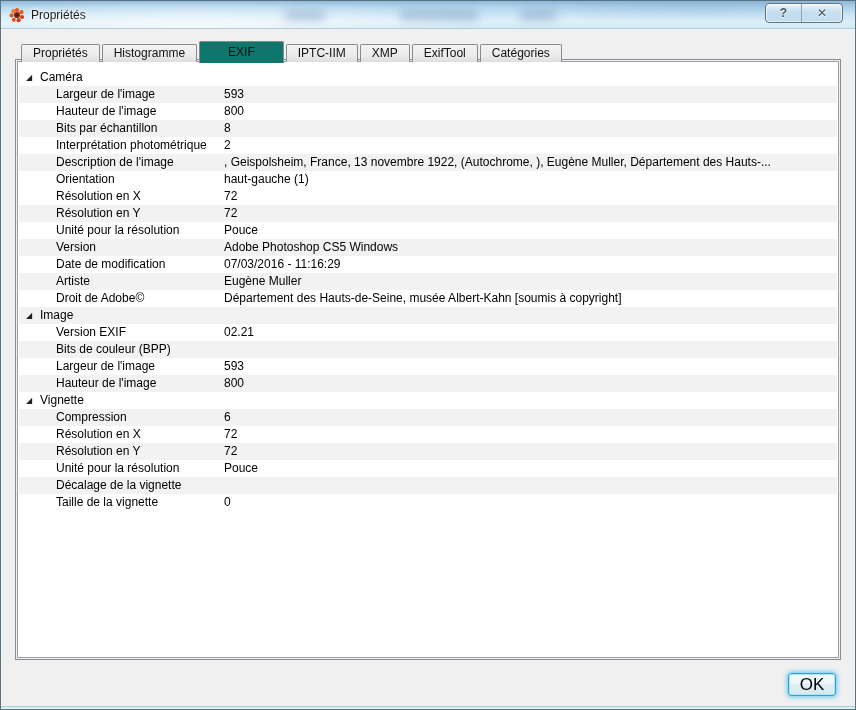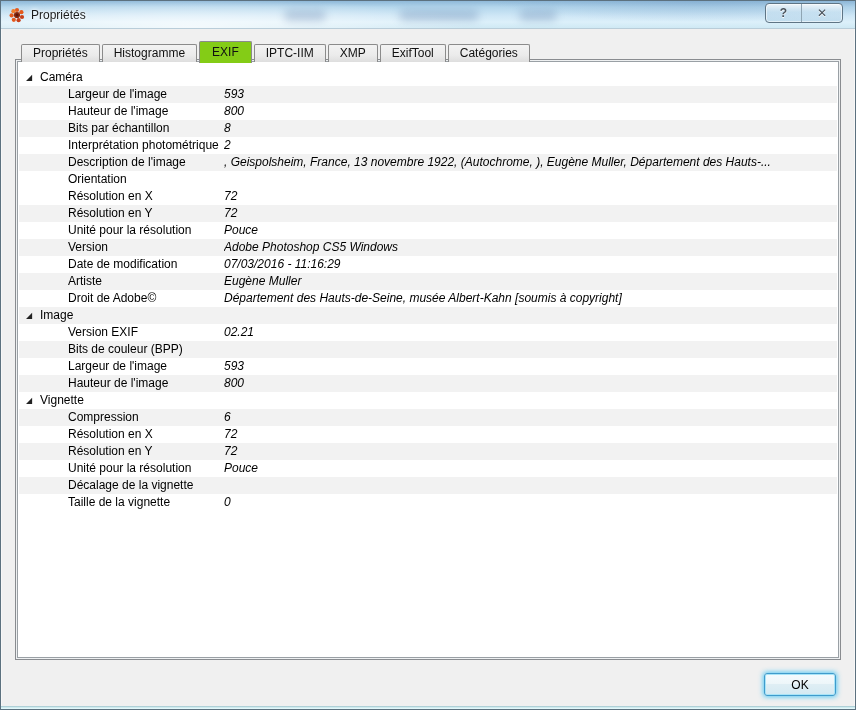--- a/index.html
+++ b/index.html
@@ -35,40 +35,40 @@
     text-shadow:0 1px 0 rgba(255,255,255,.9);}
   .capbtn + .capbtn{border-left:1px solid #8fa5b3;width:41px;}
   
   .tabbar{position:absolute;left:20px;top:40px;display:flex;align-items:flex-end;z-index:3;}
   .tab{
     height:18px;line-height:17px;padding:0 11px;margin-right:2px;font-size:12px;color:#111;
     background:linear-gradient(180deg,#f3f3f3,#ebebeb 60%,#dedede);
     border:1px solid #8b8b8b;border-bottom:none;border-radius:2px 2px 0 0;cursor:default;
   }
   .tab.active{
-    height:22px;line-height:21px;background:#84cc16;position:relative;z-index:4;
-    margin-bottom:-1px;padding:0 12px;
+    height:22px;line-height:21px;background:#0f766e;position:relative;z-index:4;
+    margin-bottom:-1px;padding:0 28px;
   }
   
   .page-outer{position:absolute;left:14px;right:14px;top:58px;bottom:49px;
     border:1px solid #898c90;background:#eef0f1;z-index:2;}
   .page-inner{position:absolute;left:1px;right:1px;top:1px;bottom:1px;
     border:1px solid #9aa0a5;background:#fff;}
   .list{position:absolute;left:1px;right:1px;top:1px;bottom:1px;overflow:hidden;
     padding-top:6px;background:#fff;}
   .row{position:relative;height:17px;line-height:17px;font-size:12px;color:#000;width:100%;}
   .row.stripe{background:#f2f2f2;}
   .expander{position:absolute;left:7px;top:0;width:12px;font-size:8px;color:#222;line-height:17px;}
   .sec-name{position:absolute;left:21px;font-weight:normal;}
-  .prop-label{position:absolute;left:49px;white-space:nowrap;}
-  .prop-value{position:absolute;left:205px;right:4px;white-space:nowrap;overflow:hidden;font-style:italic;}
+  .prop-label{position:absolute;left:37px;white-space:nowrap;}
+  .prop-value{position:absolute;left:205px;right:4px;white-space:nowrap;overflow:hidden;}
   
   .ok-button{
-    position:absolute;right:19px;bottom:13px;width:72px;height:23px;
-    font-family:"Liberation Sans",sans-serif;font-size:12px;color:#000;
+    position:absolute;right:19px;bottom:13px;width:48px;height:23px;
+    font-family:"Liberation Sans",sans-serif;font-size:17px;color:#000;
     background:linear-gradient(180deg,#f4fbfe 0%,#eef6f9 45%,#dfeef4 50%,#d4e9f2 100%);
     border:1px solid #3f9bcc;border-radius:3px;
     box-shadow:0 0 0 1px #a9e4f7 inset,0 0 5px 1px rgba(63,195,244,.85);
     display:flex;align-items:center;justify-content:center;cursor:default;
   }
   .bottom-glass{position:absolute;left:0;bottom:0;width:100%;height:3px;
     background:linear-gradient(180deg,#9fc3cc,#d9f3f6 60%,#e8fbfd);}
 </style>
 </head>
 <body>
@@ -134,20 +134,21 @@
           <div class="row">
     <span class="prop-label">Interprétation photométrique</span>
     <span class="prop-value">2</span>
   </div>
           <div class="row stripe">
     <span class="prop-label">Description de l'image</span>
     <span class="prop-value">, Geispolsheim, France, 13 novembre 1922, (Autochrome, ), Eugène Muller, Département des Hauts-...</span>
   </div>
           <div class="row">
     <span class="prop-label">Orientation</span>
+    <span class="prop-value">haut-gauche (1)</span>
   </div>
           <div class="row">
     <span class="prop-label">Résolution en X</span>
     <span class="prop-value">72</span>
   </div>
           <div class="row stripe">
     <span class="prop-label">Résolution en Y</span>
     <span class="prop-value">72</span>
   </div>
           <div class="row">

